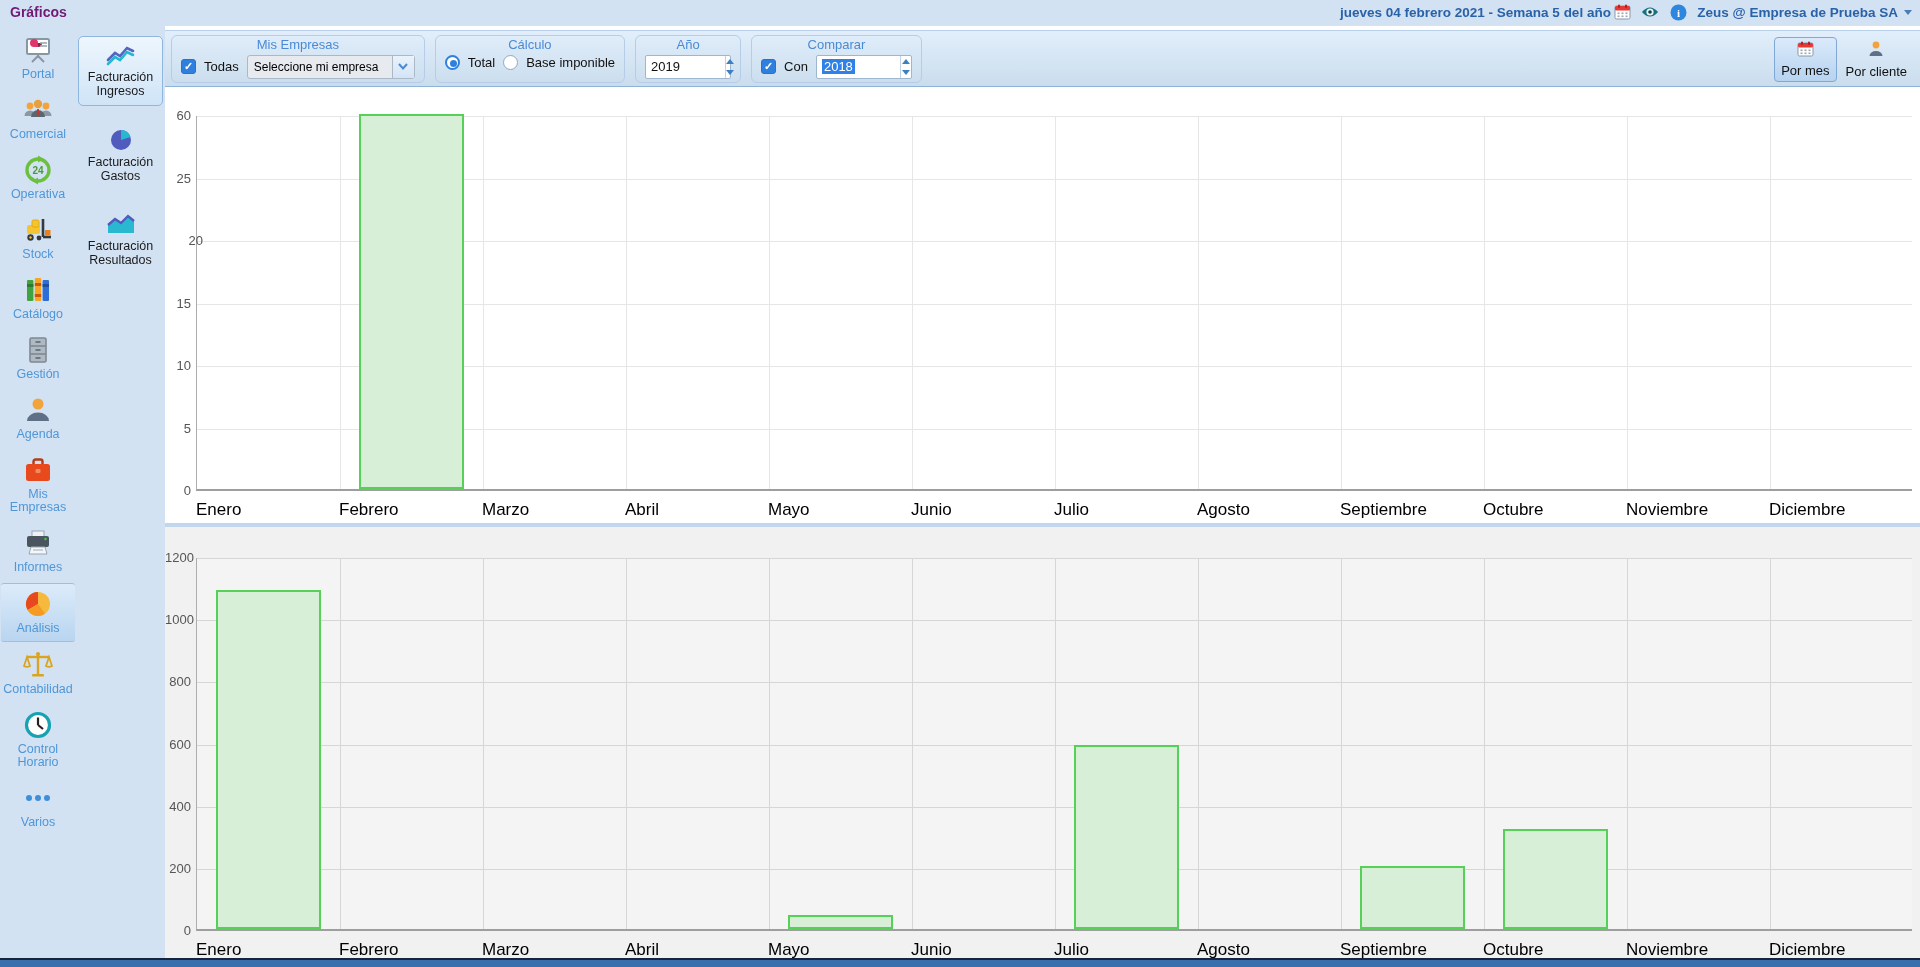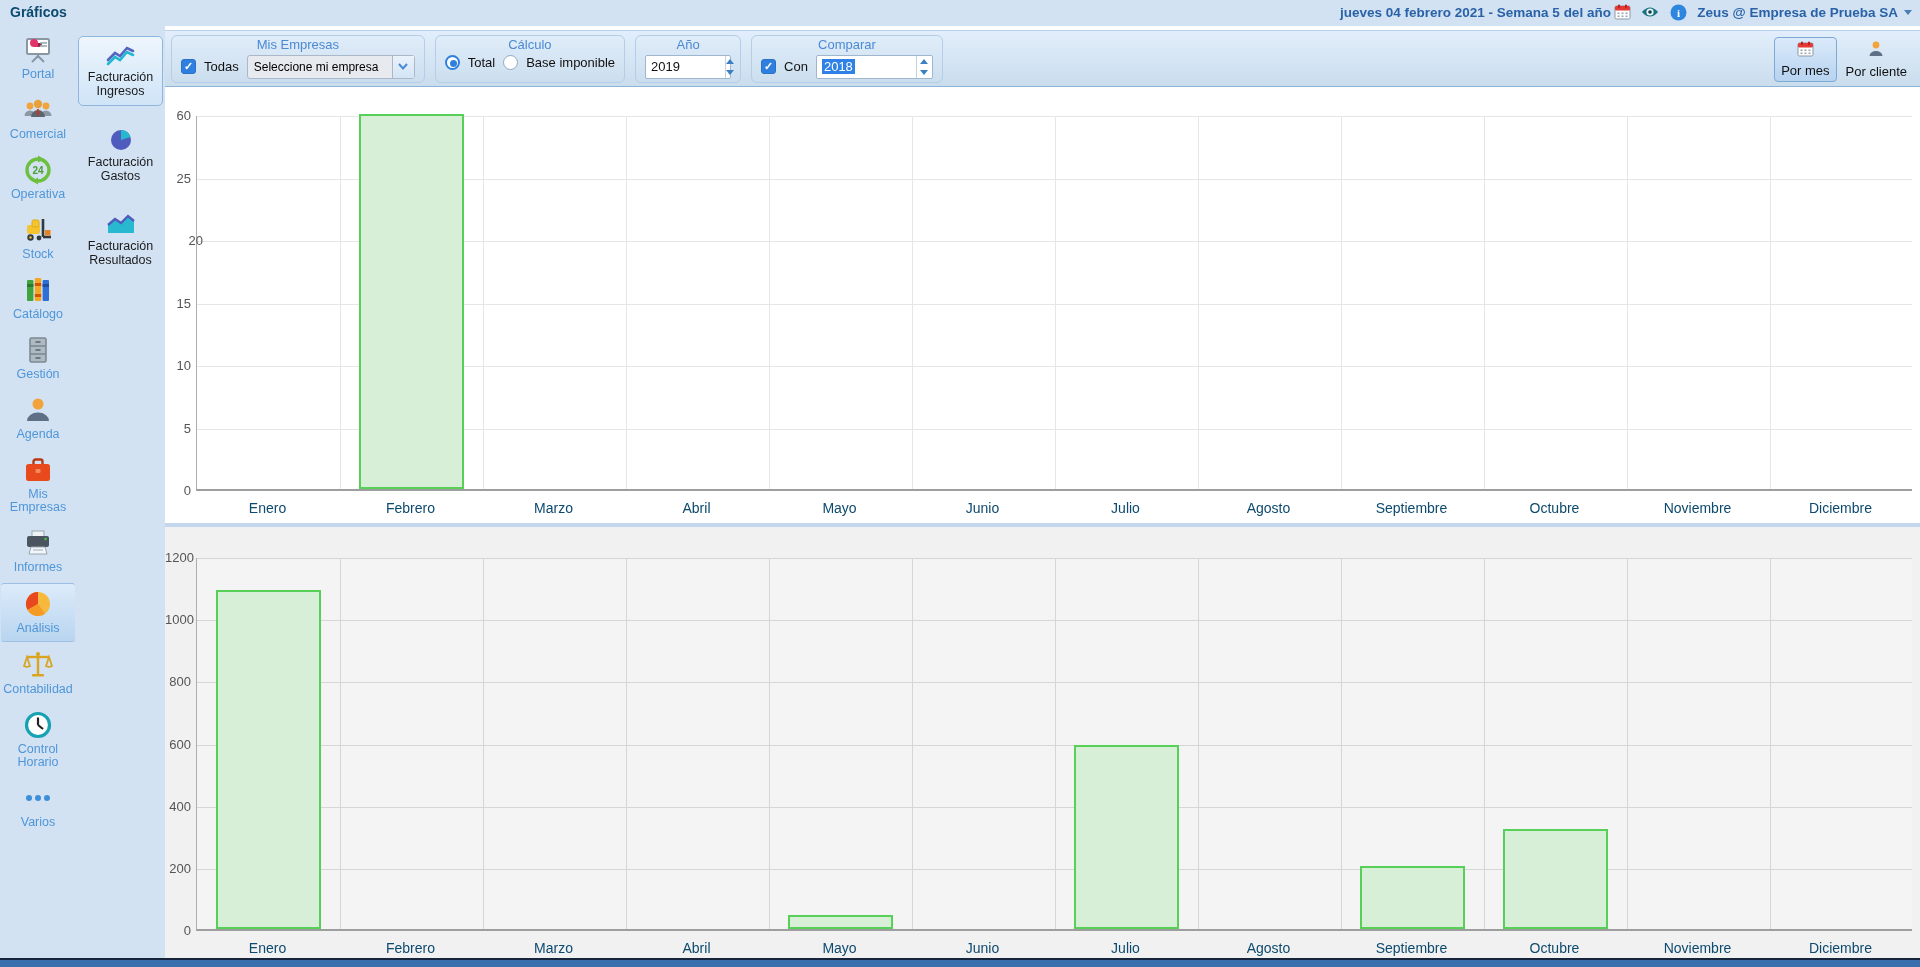--- a/index.html
+++ b/index.html
@@ -1,21 +1,21 @@
 <!DOCTYPE html>
 <html><head>
 <meta charset="utf-8">
 <style>
   html,body{margin:0;padding:0;width:1920px;height:967px;overflow:hidden;
     font-family:"Liberation Sans", sans-serif;background:#d2e2f3;position:relative;}
   *{box-sizing:border-box;}
 
   
   #topbar{position:absolute;left:0;top:0;width:1920px;height:26px;background:#d2e2f3;}
-  #page-title{position:absolute;left:10px;top:4px;font-size:14px;font-weight:bold;color:#0c4a6e;}
+  #page-title{position:absolute;left:10px;top:4px;font-size:14px;font-weight:bold;color:#701a75;}
   #date-label{position:absolute;left:1340px;top:5px;font-size:13.5px;font-weight:bold;color:#2a62a8;}
   #topbar-right{position:absolute;right:8px;top:3px;display:flex;align-items:center;gap:10px;}
   .tb-icon{width:18px;height:18px;display:flex;align-items:center;justify-content:center;cursor:pointer;}
   #user-menu{display:flex;align-items:center;gap:6px;cursor:pointer;}
   #user-label{font-size:13.5px;font-weight:bold;color:#2a62a8;}
   .caret-down{width:0;height:0;border-left:4px solid transparent;border-right:4px solid transparent;border-top:5px solid #4a7cb5;}
 
   
   #sidebar{position:absolute;left:0;top:26px;width:76px;height:932px;background:#d2e2f3;
     display:flex;flex-direction:column;align-items:center;padding-top:4px;}
@@ -78,21 +78,21 @@
   #chart2{top:501px;height:431px;background:#f1f1f1;}
   .legend{position:absolute;left:0;width:100%;display:flex;align-items:center;justify-content:center;gap:10px;}
   .legend .swatch{width:38px;height:15px;}
   .legend .txt{font-size:13px;color:#6e6e6e;}
   .plot{position:absolute;}
   .gridline-h{position:absolute;left:0;width:100%;height:1px;}
   .gridline-v{position:absolute;top:0;height:100%;width:1px;}
   .bar{position:absolute;bottom:0;}
   .ytick{position:absolute;width:26px;text-align:right;font-size:13px;color:#555;height:16px;line-height:16px;}
   .xlabels{position:absolute;display:flex;}
-  .xlabel{font-size:14px;color:#0c4a6e;text-align:center;}
+  .xlabel{font-size:17px;color:#000000;text-align:left;}
 
   #bottombar{position:absolute;left:0;bottom:0;width:1920px;height:9px;background:#3a6fae;border-top:2px solid #16253b;}
 </style>
 </head>
 <body>
 
 <div id="topbar">
   <div id="page-title">Gráficos</div>
   <div id="date-label">jueves 04 febrero 2021 - Semana 5 del año</div>
   <div id="topbar-right">
@@ -366,21 +366,21 @@
           </span>
         </span>
       </div>
     </div>
 
     <div class="group">
       <div class="group-title">Comparar</div>
       <div class="group-row">
         <span class="checkbox">✓</span>
         <span class="ctl-label">Con</span>
-        <span class="numfield" style="width:117px">
+        <span class="numfield" style="width:96px">
           <span class="val" style="flex:1"><span class="sel">2018</span></span>
           <span class="spinner">
             <span class="spin">
                 <span class="spin-up"></span>
               </span>
             <span class="spin">
                 <span class="spin-dn"></span>
               </span>
           </span>
         </span>

